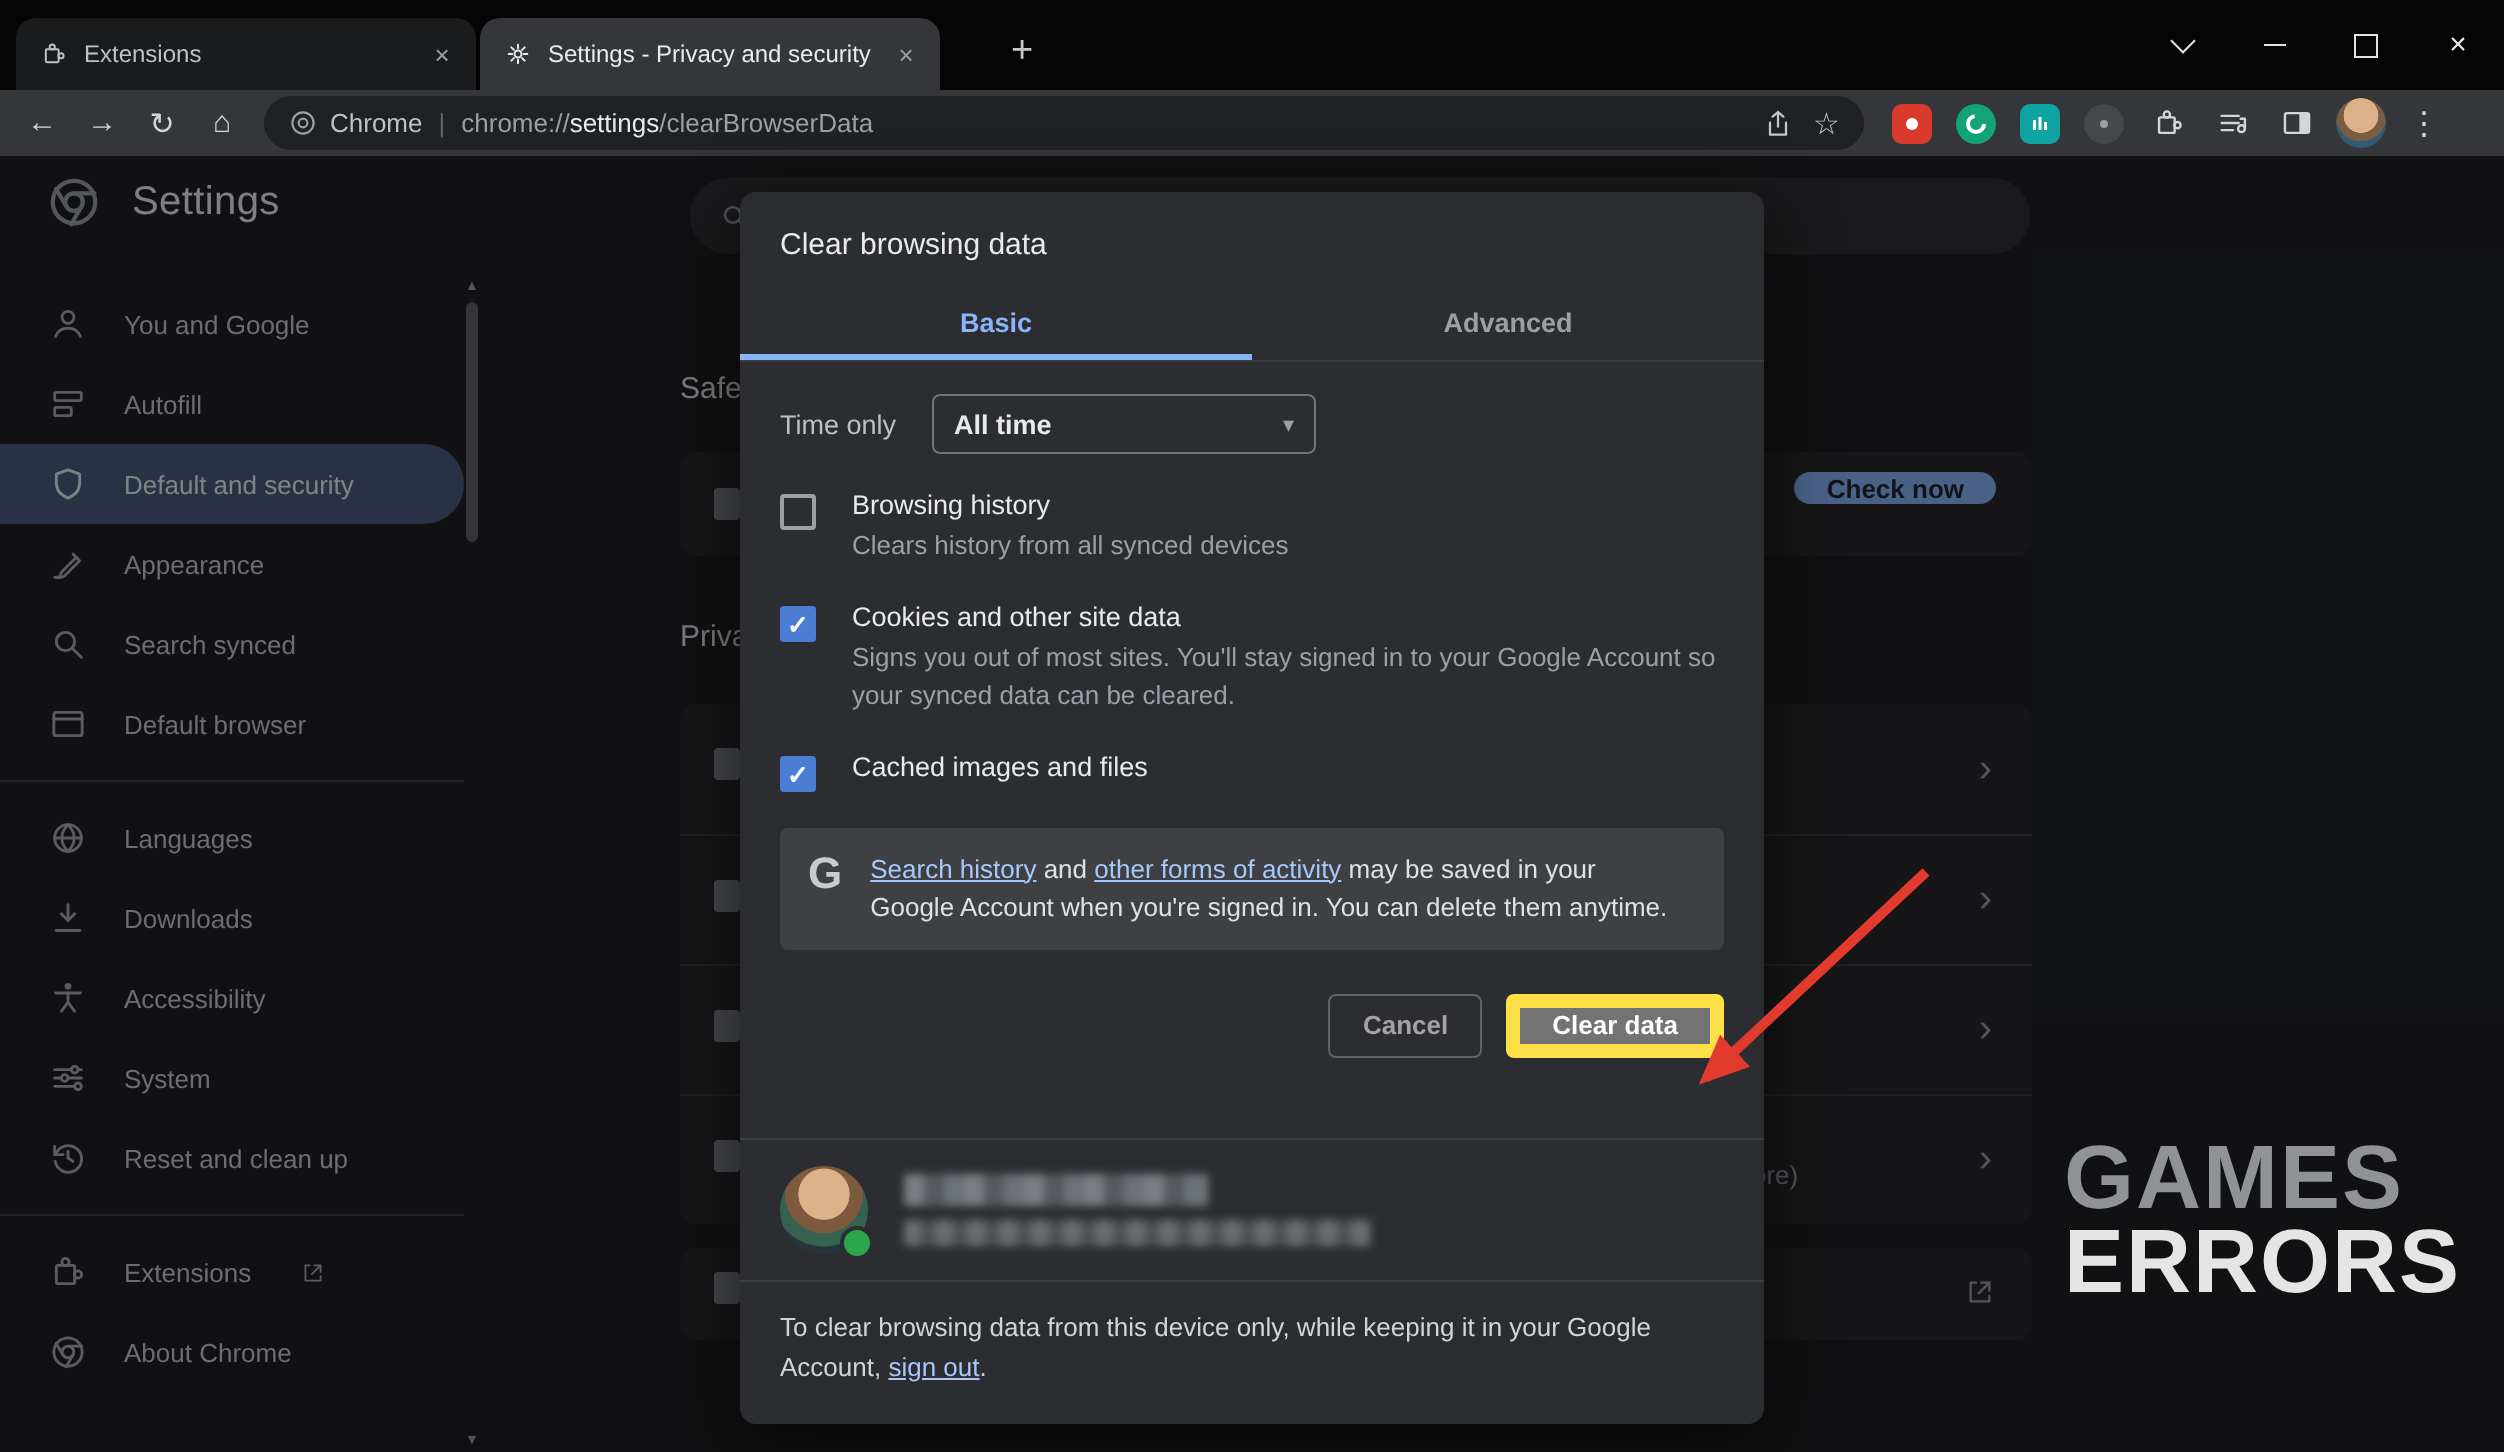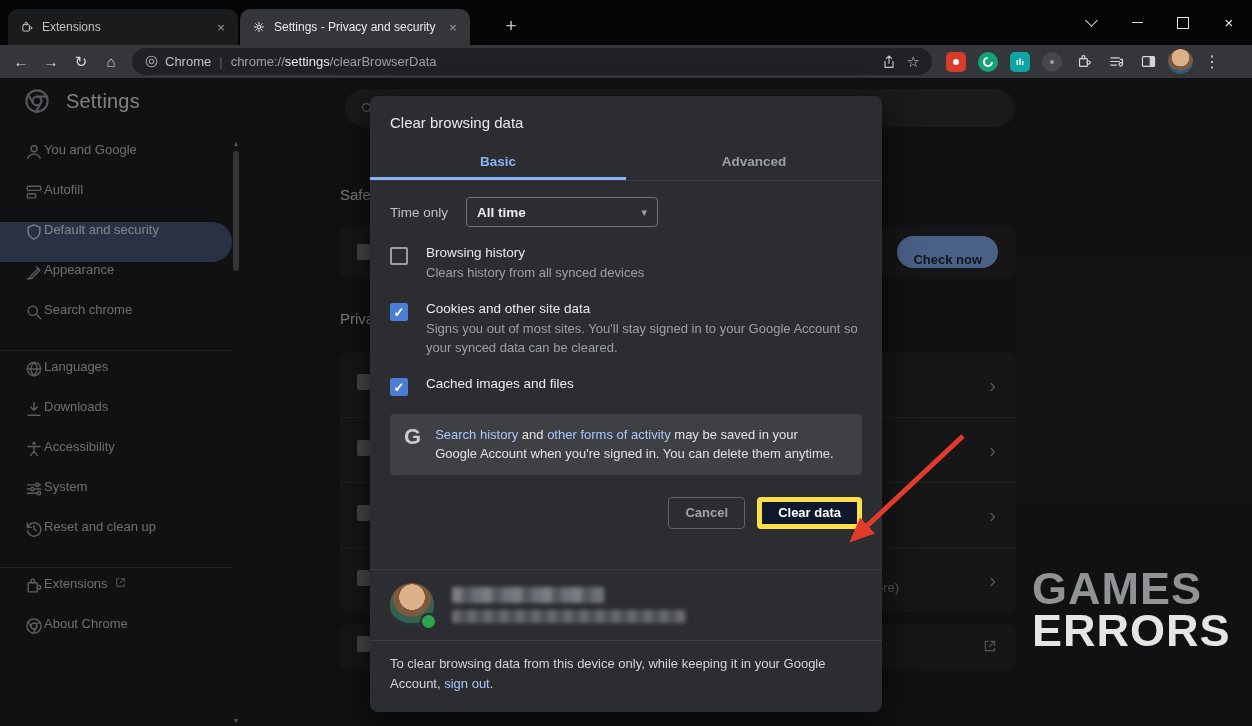--- a/index.html
+++ b/index.html
@@ -50,37 +50,37 @@
   .dots{font-size:16px;color:#d3d6d9}
   .svgi{stroke:currentColor;fill:none;stroke-width:1.7;stroke-linecap:round;stroke-linejoin:round}
 
   
   .page{position:absolute;top:78px;left:0;right:0;bottom:0;background:#202124}
   .s-header{position:absolute;top:8px;left:22px;display:flex;align-items:center;gap:14px}
   .s-title{font-size:20px;color:#e8eaed;letter-spacing:.2px}
   .s-search{position:absolute;left:345px;top:11px;width:670px;height:38px;border-radius:19px;background:#303134;
             display:flex;align-items:center;padding:0 14px;color:#9aa0a6}
   .sidebar{position:absolute;top:64px;left:0;width:232px}
-  .sb-item{height:40px;display:flex;padding:0 0 0 24px;
+  .sb-item{height:40px;display:flex;align-items:center;gap:18px;padding:0 0 0 24px;
            font-size:13px;color:#c6c9cd;border-radius:0 20px 20px 0;cursor:default}
   .sb-item .sbic{color:#a6abb2;display:flex}
   .sb-item.selected{background:#4c5c80;color:#eef1f6}
   .sb-item.selected .sbic{color:#e8eaed}
   .sb-ext-link{margin-left:6px;color:#a6abb2;display:flex}
   .sb-div{height:1px;background:#3c4043;margin:8px 0}
   .sb-scroll{position:absolute;left:230px;top:62px;bottom:0;width:12px;display:flex;flex-direction:column;
              align-items:center;font-size:7px;color:#9aa0a6}
   .sb-thumb{width:6px;height:120px;border-radius:3px;background:#5f6368;margin-top:4px}
   .sb-scroll .dn{margin-top:auto;margin-bottom:2px}
 
   .c-head{position:absolute;left:340px;font-size:15px;color:#dfe2e6;white-space:nowrap}
   .h1{top:108px}.h2{top:232px}
   .card{position:absolute;left:340px;width:676px;background:#292a2d;border-radius:8px}
   .card1{top:148px;height:52px}
-  .check-now{position:absolute;right:18px;top:10px;height:16px;padding:16px 16px;border:none;border-radius:16px;
+  .check-now{position:absolute;right:18px;top:10px;height:16px;padding:0 16px;border:none;border-radius:16px;
              background:#8ab4f8;color:#1f2430;font-size:13px;font-weight:bold;font-family:inherit}
   .card2{top:274px;height:260px}
   .crow{position:relative;height:65px;border-top:1px solid #3a3b3f}
   .crow:first-child{border-top:none}
   .crow .chev{position:absolute;right:20px;top:50%;transform:translateY(-50%);font-size:20px;color:#9aa0a6}
   .frag{position:absolute;left:536px;top:228px;font-size:13px;color:#9aa0a6}
   .card3{top:546px;height:46px}
   .card3 .extlink{position:absolute;right:18px;top:14px;color:#9aa0a6;display:flex}
   .sliver{position:absolute;left:357px;width:13px;height:16px;border-radius:2px;background:#9096a0;opacity:.85}
 
@@ -101,25 +101,25 @@
   .cb-row{display:flex;gap:18px;margin-top:18px}
   .cb{width:18px;height:18px;flex:none;margin-top:2px;border:2px solid #9aa0a6;border-radius:2px}
   .cb.checked{border-color:#4b7dd2;background:#4b7dd2}
   .cb.checked::after{content:"\2713";display:block;text-align:center;line-height:15px;font-size:13px;
                      font-weight:bold;color:#fff}
   .cb-title{font-size:13.5px;color:#e8eaed}
   .cb-desc{font-size:13px;color:#9aa0a6;line-height:1.5;margin-top:3px;max-width:438px}
   .gbox{margin-top:18px;background:#3e4043;border-radius:4px;padding:11px 14px;display:flex;gap:14px;align-items:flex-start}
   .g-logo{font-size:22px;font-weight:bold;color:#c8ccd0;line-height:1.1}
   .g-text{font-size:13px;line-height:1.5;color:#dfe1e4;max-width:400px}
-  .lnk{color:#a8c7fa;cursor:pointer}
+  .lnk{color:#a8c7fa;text-decoration:underline;cursor:pointer}
   .dlg-actions{display:flex;justify-content:flex-end;gap:12px;margin-top:22px}
   .btn{height:32px;border-radius:4px;font-size:13px;font-weight:bold;font-family:inherit;padding:0 16px;cursor:pointer}
   .btn-outline{background:transparent;border:1px solid #5f6368;color:#a3a3a3}
-  .btn-filled{background:#0f172a;border:5px solid #fde047;color:#fff}
+  .btn-filled{background:#737373;border:7px solid #fde047;color:#fff}
   .dlg-sep{height:1px;background:#3c3d41}
   .dlg-sep.push{margin-top:auto}
   .acct{display:flex;align-items:center;gap:18px;padding:13px 20px}
   .acct-avatar{position:relative;width:44px;height:44px;border-radius:50%;overflow:visible;
      background:radial-gradient(circle at 50% 32%,#d9b28b 0 34%,#7c5a40 35% 52%,#39614f 53% 70%,#28343c 71%);
      filter:saturate(1.05)}
   .acct-badge{position:absolute;right:-3px;bottom:-3px;width:17px;height:17px;border-radius:50%;
               background:#2ea44f;border:2px solid #2c2d30}
   .blur-bar{filter:blur(2px);border-radius:2px}
   .bar-name{width:152px;height:16px;
@@ -301,21 +301,30 @@
           </span>
         <span>Appearance</span>
       </div>
       <div class="sb-item">
         <span class="sbic">
             <svg class="svgi" width="20" height="20" viewBox="0 0 24 24">
               <circle cx="10.5" cy="10.5" r="5.5"></circle>
               <path d="M14.8 14.8L20 20"></path>
             </svg>
           </span>
-        <span>Search chrome</span>
+        <span>Search synced</span>
+      </div>
+      <div class="sb-item">
+        <span class="sbic">
+            <svg class="svgi" width="20" height="20" viewBox="0 0 24 24">
+              <rect x="3.5" y="5" width="17" height="14" rx="1.5"></rect>
+              <path d="M3.5 9h17"></path>
+            </svg>
+          </span>
+        <span>Default browser</span>
       </div>
       <div class="sb-div"></div>
       <div class="sb-item">
         <span class="sbic">
             <svg class="svgi" width="20" height="20" viewBox="0 0 24 24">
               <circle cx="12" cy="12" r="8"></circle>
               <path d="M4 12h16M12 4c-5 5-5 11 0 16M12 4c5 5 5 11 0 16"></path>
             </svg>
           </span>
         <span>Languages</span>

